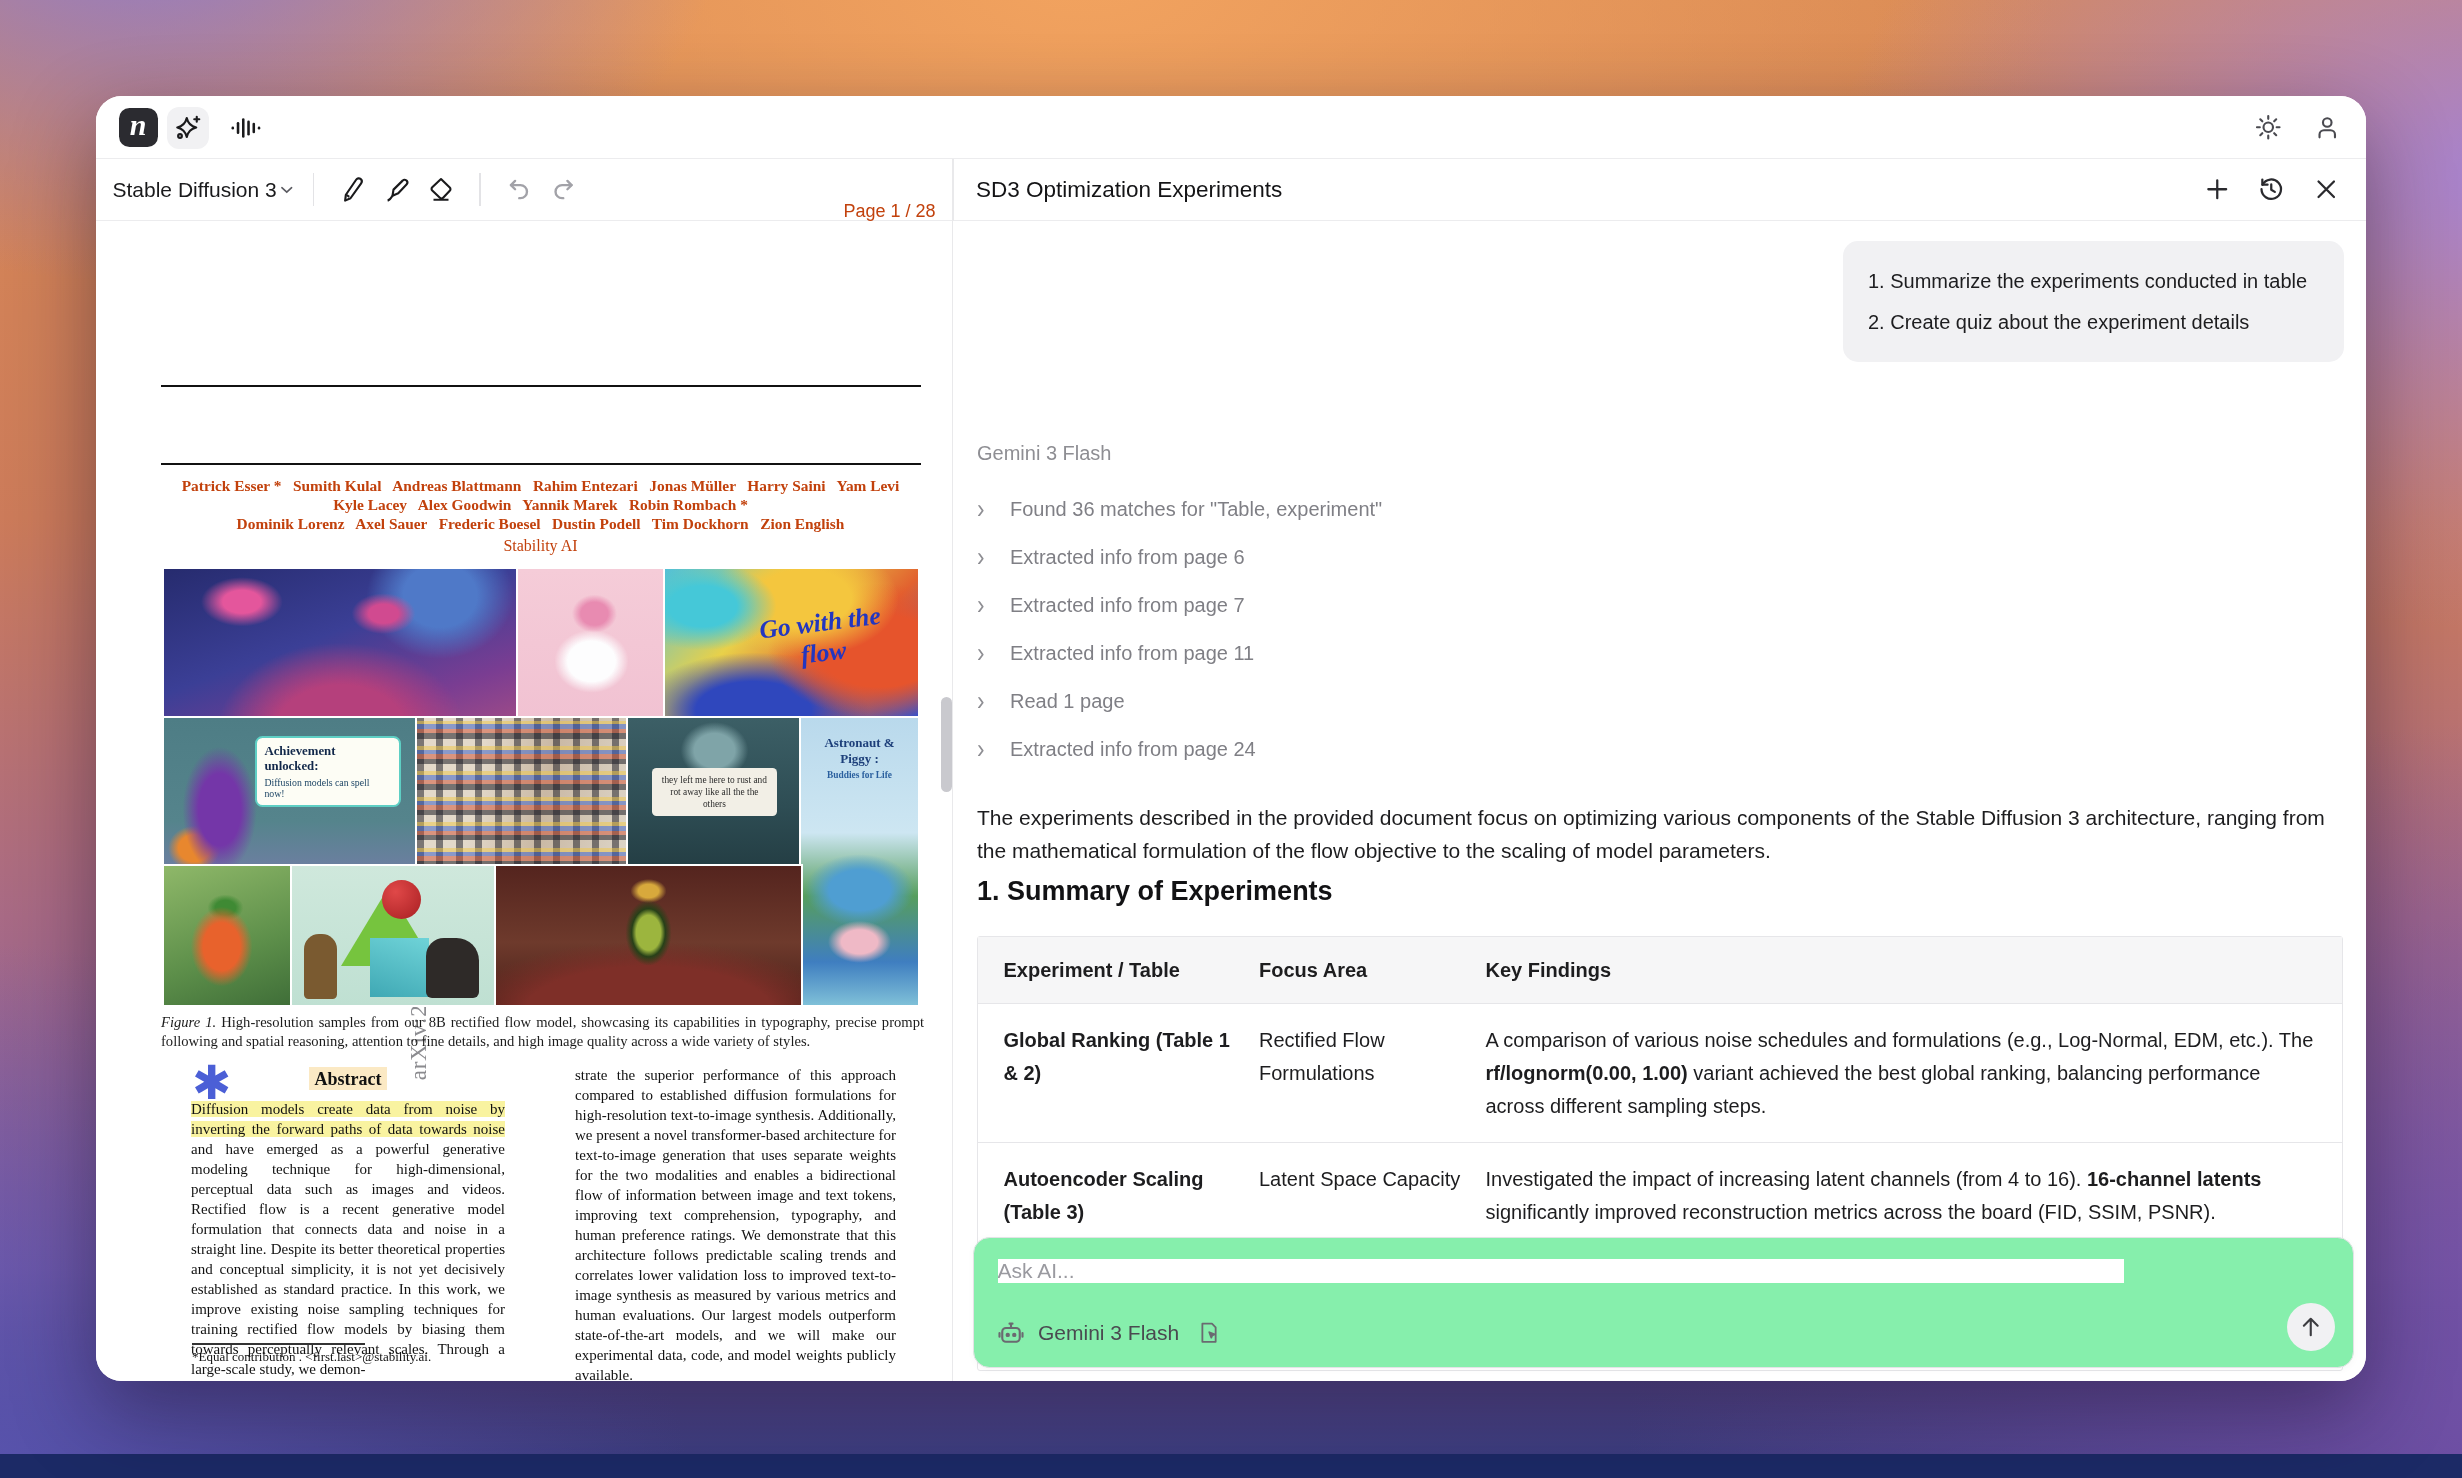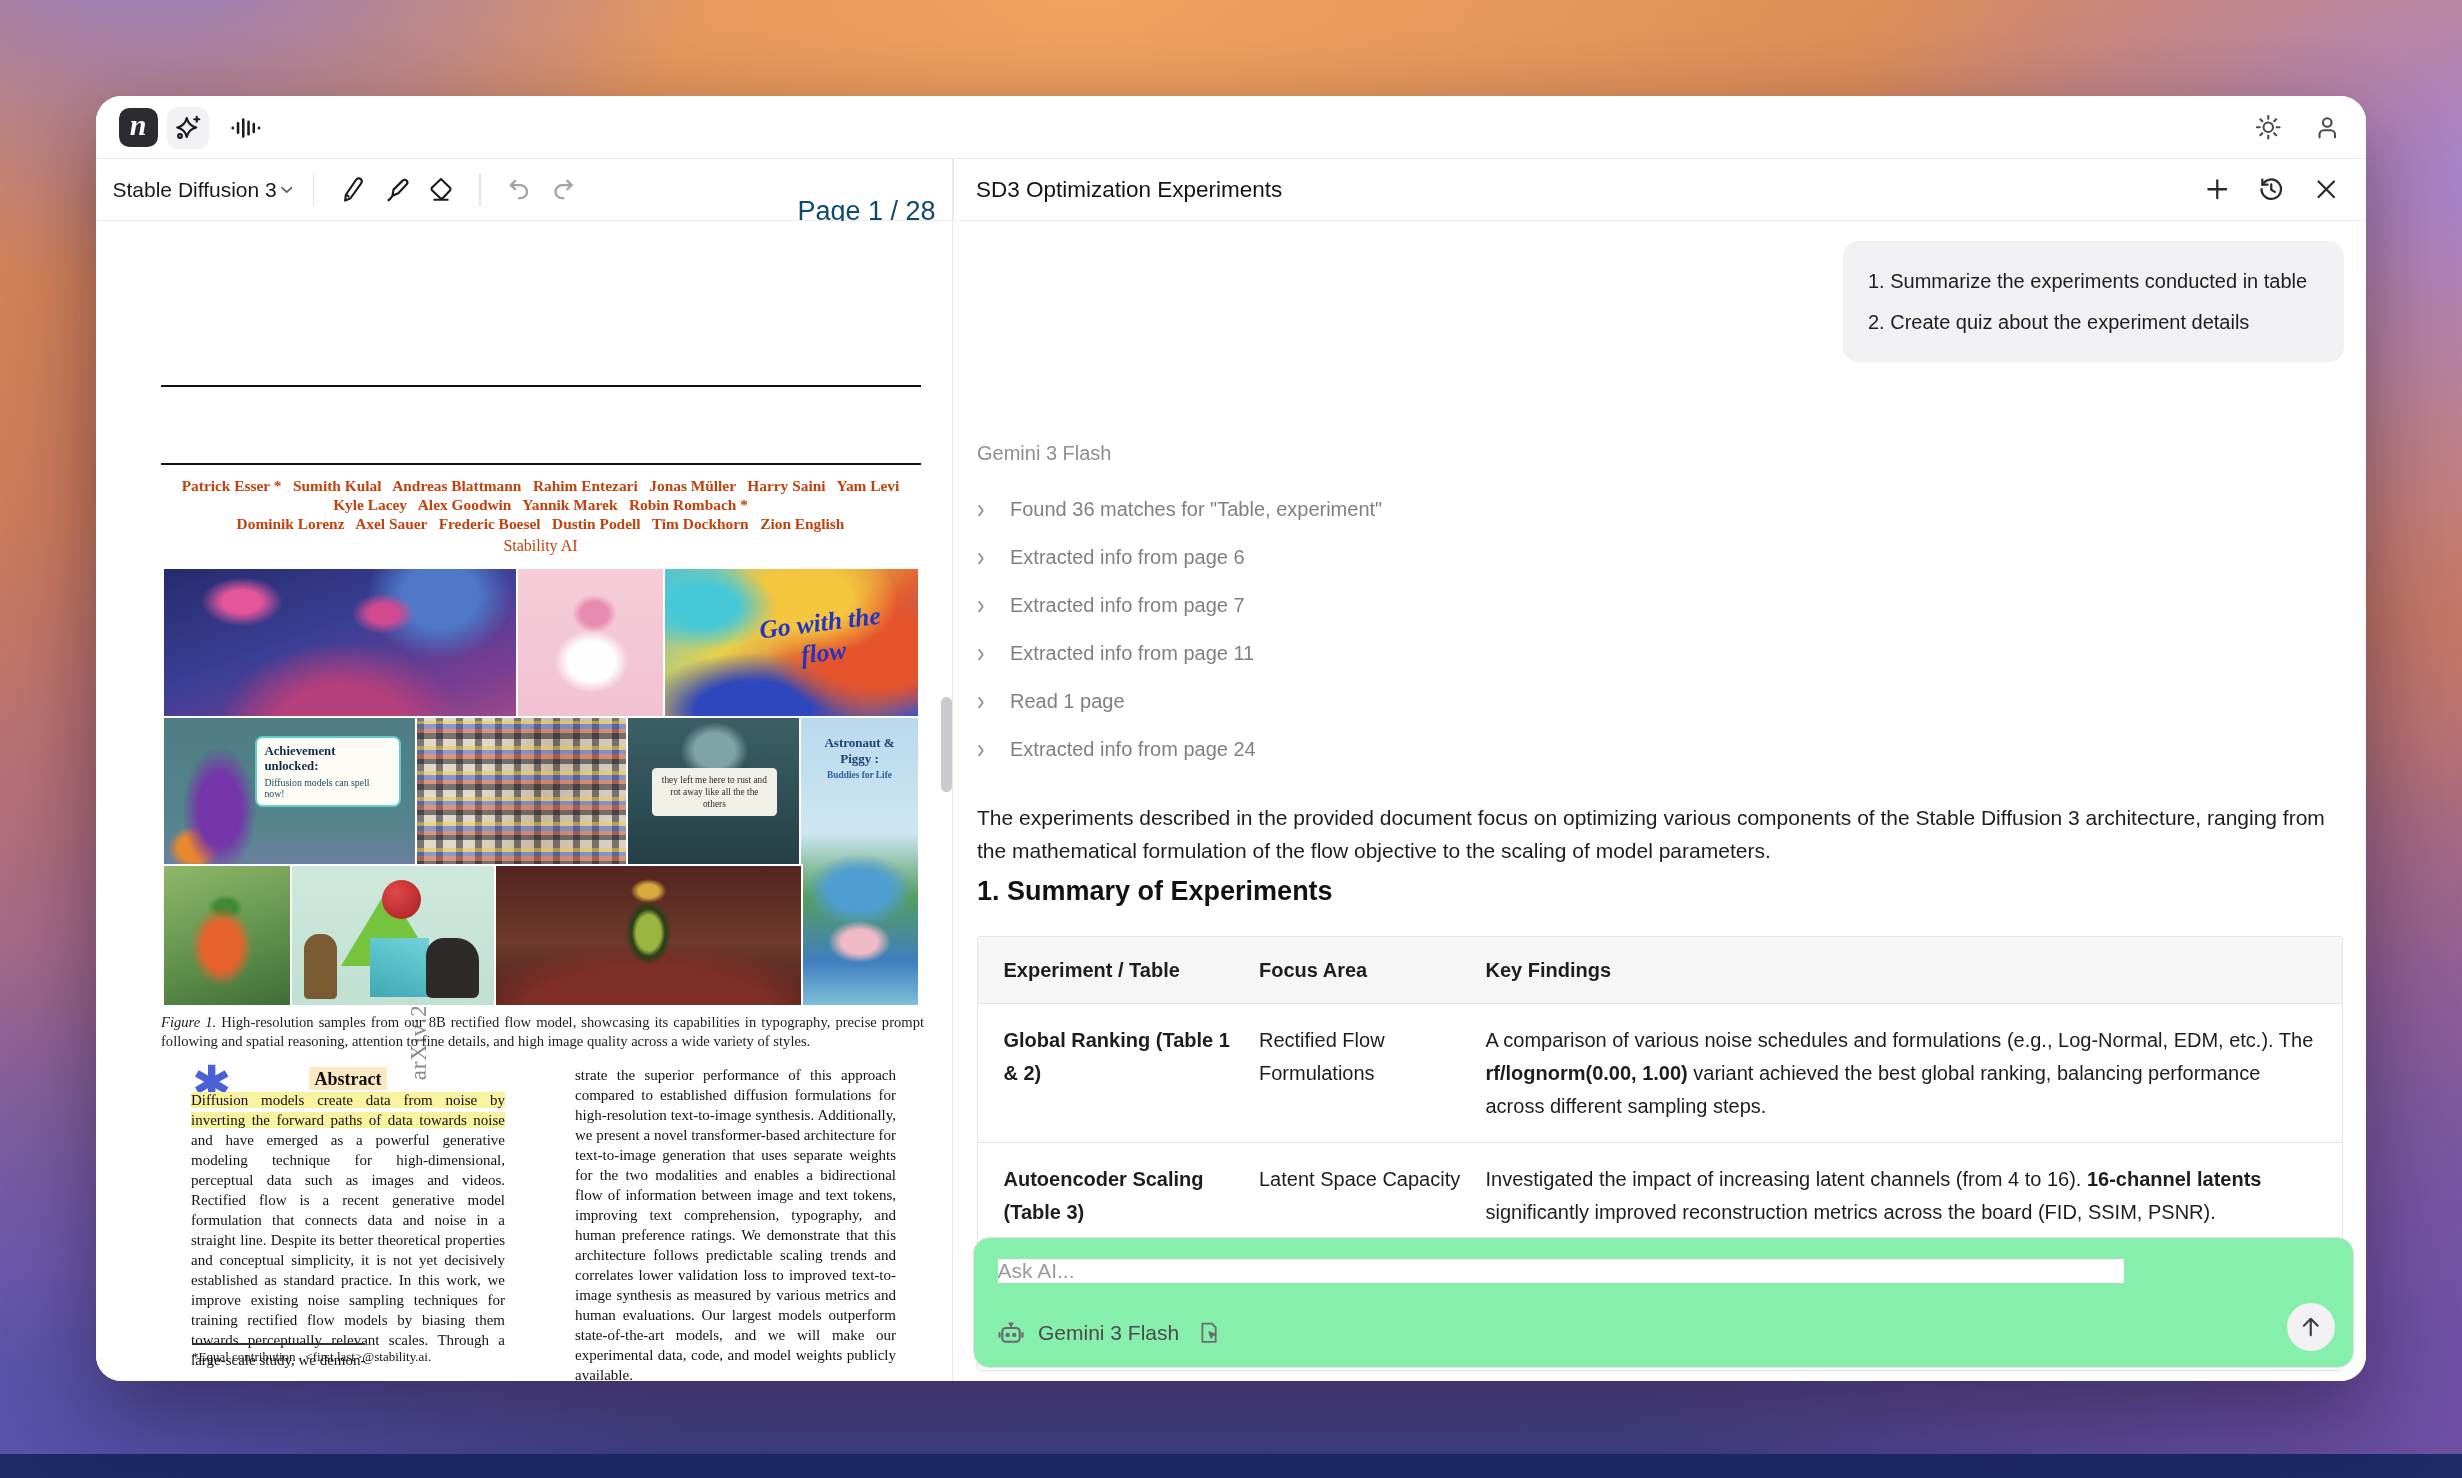--- a/index.html
+++ b/index.html
@@ -33,21 +33,21 @@
   .icon-btn { width:39px; height:39px; display:flex; align-items:center; justify-content:center; border-radius:9px; }
 
   
   .subheader { position:absolute; left:0; top:63px; width:100%; height:62px; border-bottom:1.5px solid #ececee; }
   .vdivider { position:absolute; left:856px; top:63px; bottom:0; width:1.5px; background:#e9e9eb; }
 
   .pdf-toolbar { position:absolute; left:0; top:0; width:856px; height:100%; display:flex; align-items:center; }
   .doc-select { display:flex; align-items:center; margin-left:16.5px; font-size:21px; color:#1a1a1c; }
   .tool-sep { width:1.5px; height:33px; background:#e3e3e6; margin:0 16.5px; }
   .tool-ico { width:44px; height:44px; display:flex; align-items:center; justify-content:center; border-radius:9px; }
-  .page-indicator { margin-left:auto; margin-right:16.5px; font-size:27px; color:#0c4a6e;margin-top:44px; }
+  .page-indicator { margin-left:auto; margin-right:16.5px; font-size:18px; color:#c2410c;margin-top:44px; }
 
   .chat-header { position:absolute; left:856px; top:0; right:0; height:100%; display:flex; align-items:center; }
   .chat-title { margin-left:24px; font-size:22.5px; font-weight:500; color:#141416; }
   .chat-header-icons { margin-left:auto; margin-right:18px; display:flex; gap:10.5px; }
 
   
   .pdf-area { position:absolute; left:0; top:125px; width:856px; bottom:0; background:#fff; overflow:hidden; }
   .serif { font-family:"Liberation Serif", serif; }
   .rule { position:absolute; left:65px; width:760px; height:2.3px; background:#111; }
   .paper-title { position:absolute; left:65px; width:760px; top:176px; text-align:center; font-weight:bold; font-size:22px; color:#111; }
@@ -57,21 +57,21 @@
 
   .figure { position:absolute; left:68px; top:348px; width:754px; height:435px; background:#fff; }
   .tile { position:absolute; outline:2.3px solid #fff; overflow:hidden; }
   .cap { position:absolute; font-weight:bold; }
 
   .fig-caption { position:absolute; left:65px; width:763px; top:792px; font-size:14.6px; line-height:19px; color:#1c1c1c; text-align:justify; }
 
   .abs-col-l { position:absolute; left:95px; top:847px; width:314px; }
   .abs-col-r { position:absolute; left:479px; top:844px; width:321px; }
   .annot-star { position:absolute; left:96px; top:839px; font-size:47px; color:#4b5fd6; line-height:1; }
-  .abs-head { text-align:center; font-weight:bold; font-size:18px; color:#111; margin-bottom:1px; }
+  .abs-head { text-align:center; font-weight:bold; font-size:18px; color:#111; margin-bottom:10px; }
   .abs-head em { font-style:normal; background:#fbe9c4; padding:1.5px 6px; }
   .abs-body { font-size:15px; line-height:20px; text-align:justify; color:#111; }
   .hl { background:#f9f3a0; }
   .footnote-rule { position:absolute; left:96px; top:1122px; width:173px; height:1.5px; background:#333; }
   .footnote { position:absolute; left:96px; top:1128px; width:330px; font-size:13px; color:#111; }
 
   .arxiv-side { position:absolute; left:26px; top:634px; width:593px; text-align:center;
     transform:rotate(-90deg); transform-origin:center; font-size:23px; color:#8b8b8f; letter-spacing:0.8px; white-space:pre; }
 
   .pdf-scrollbar { position:absolute; left:845px; top:601px; width:10.5px; height:95px; border-radius:6px; background:#c9c9ce; }

